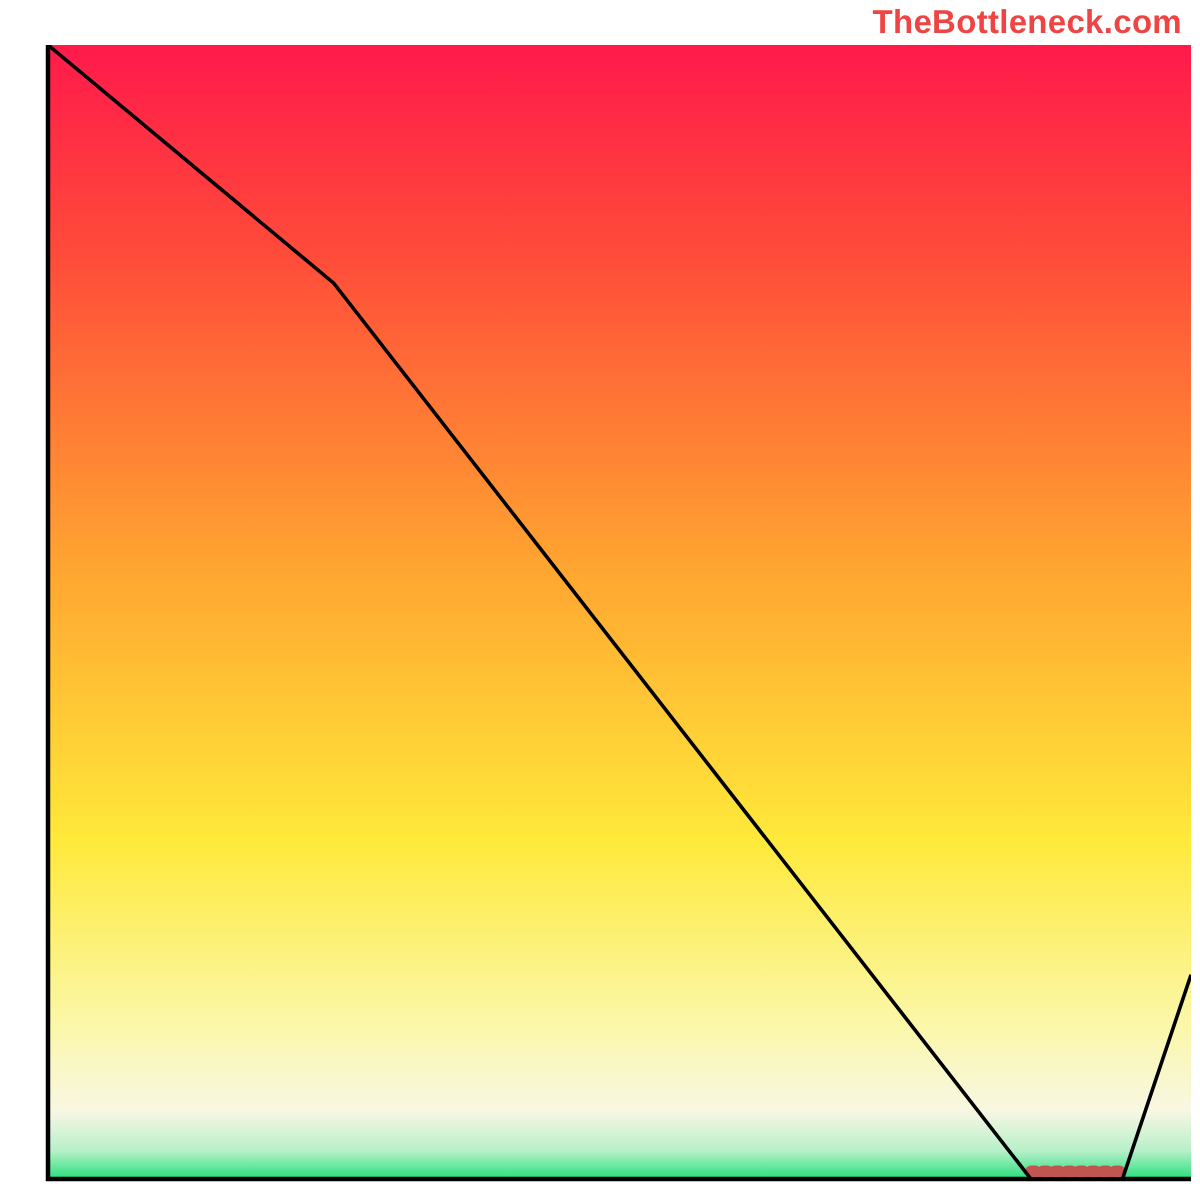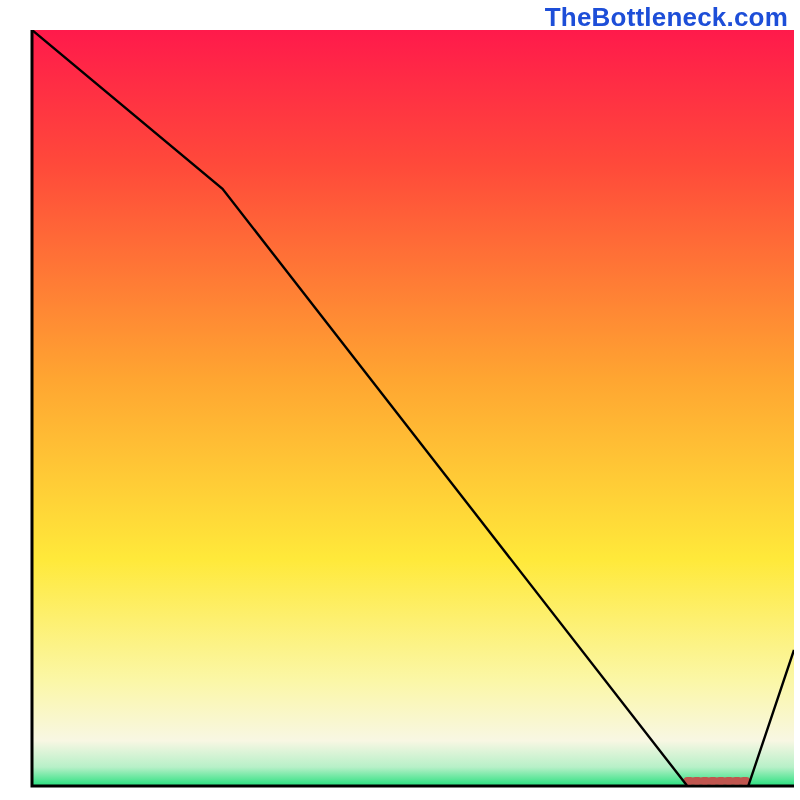--- a/index.html
+++ b/index.html
@@ -13,23 +13,23 @@
   }
   .wrap {
     position: relative;
     width: 800px;
     height: 800px;
   }
   .watermark {
     position: absolute;
     top: 2px;
     right: 12px;
-    font-size: 26px;
+    font-size: 22px;
     font-weight: 600;
-    color: #1d4ed8;
+    color: #ef4444;
     letter-spacing: 0.2px;
   }
   svg.chart {
     position: absolute;
     left: 0;
     top: 0;
   }
 </style>
 </head>
 <body>

